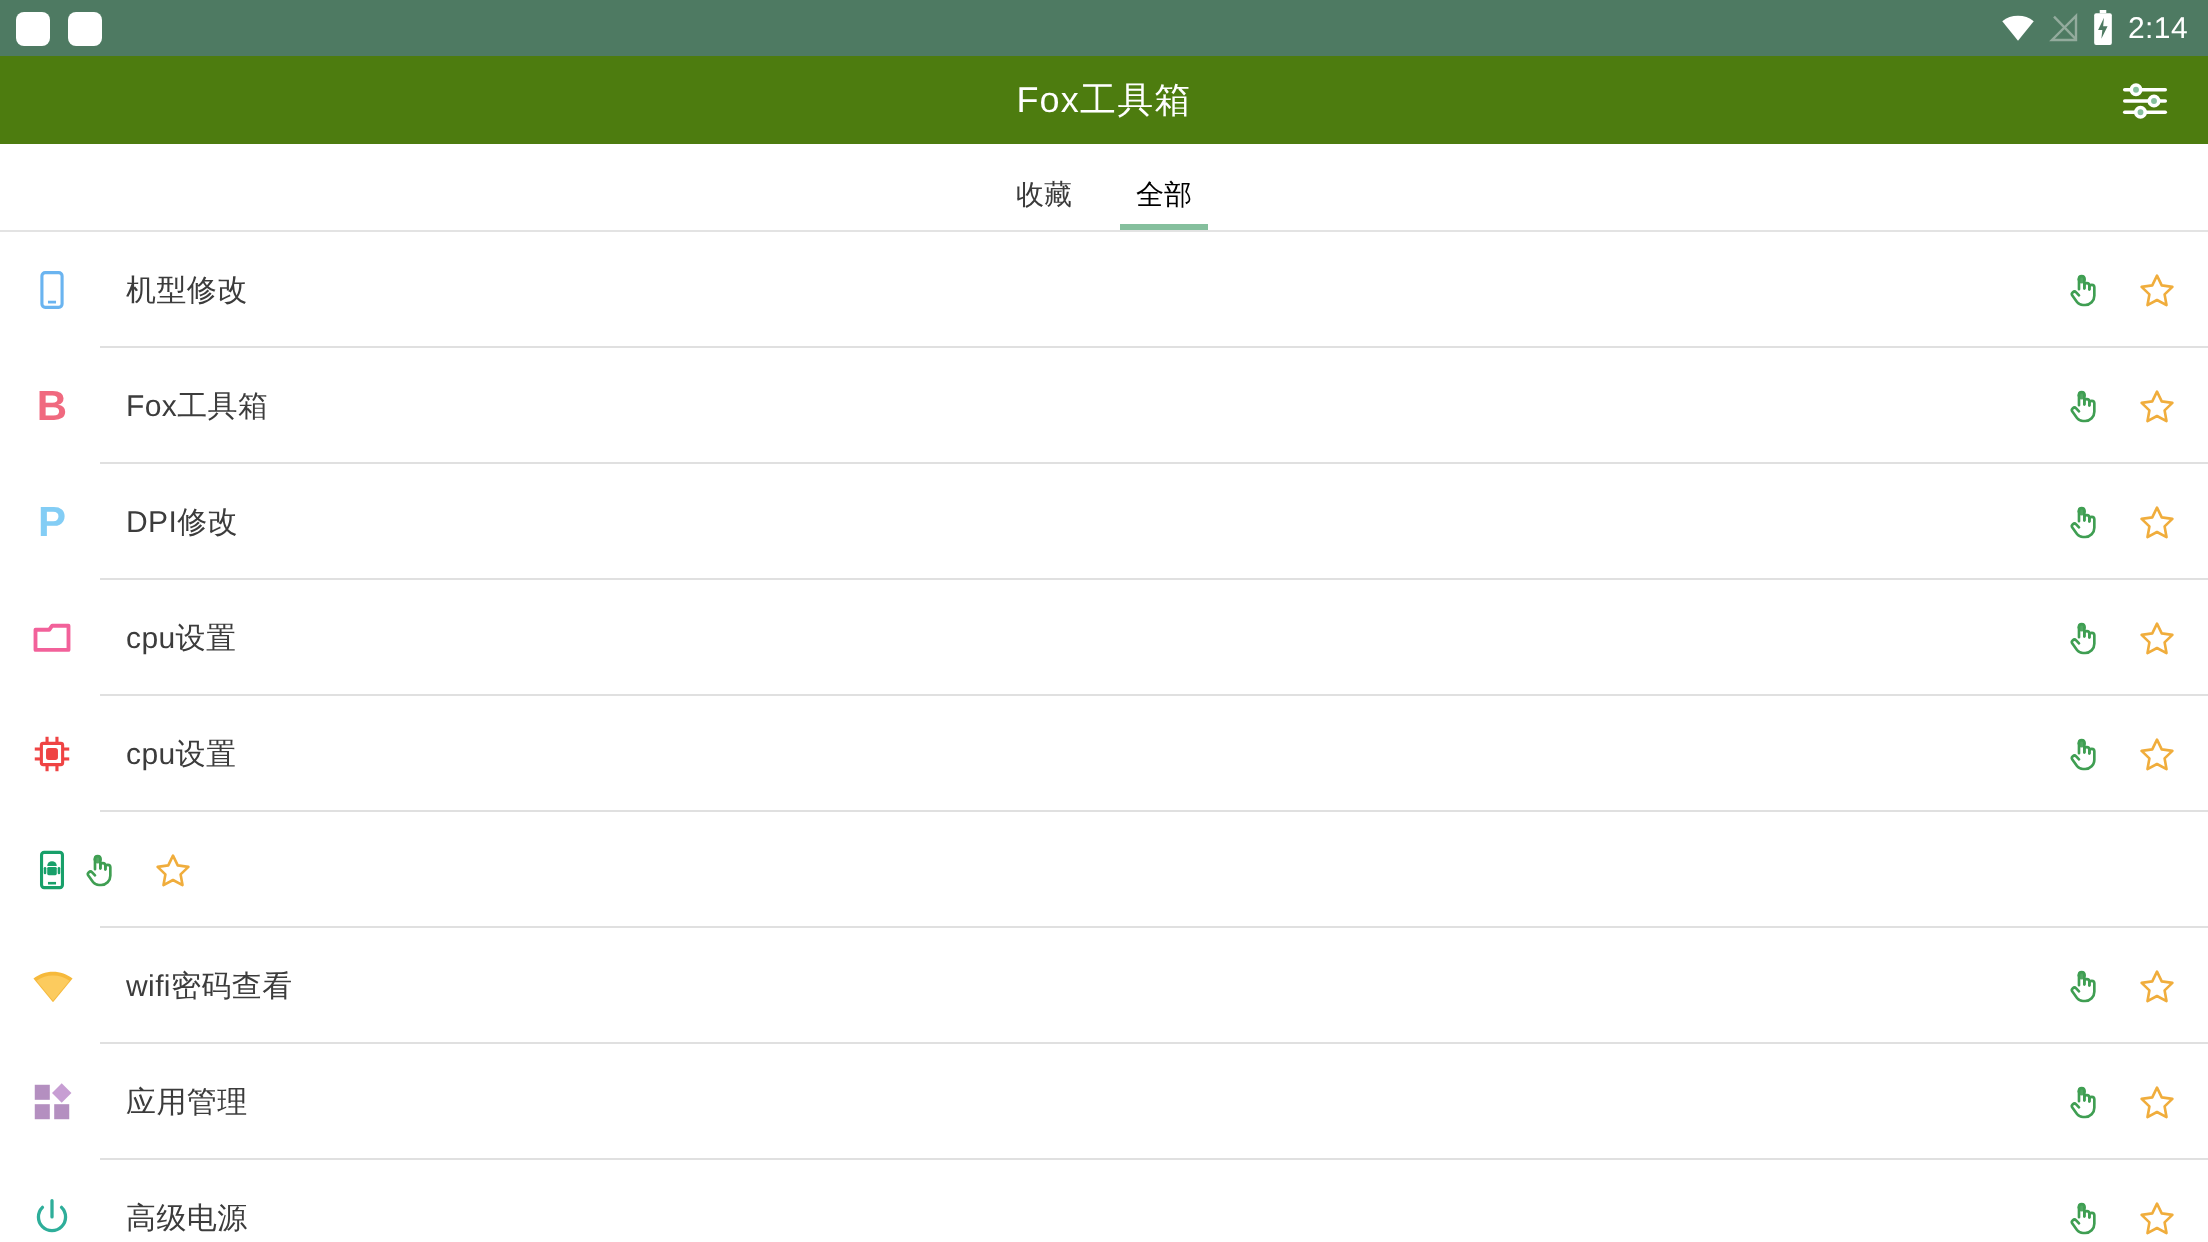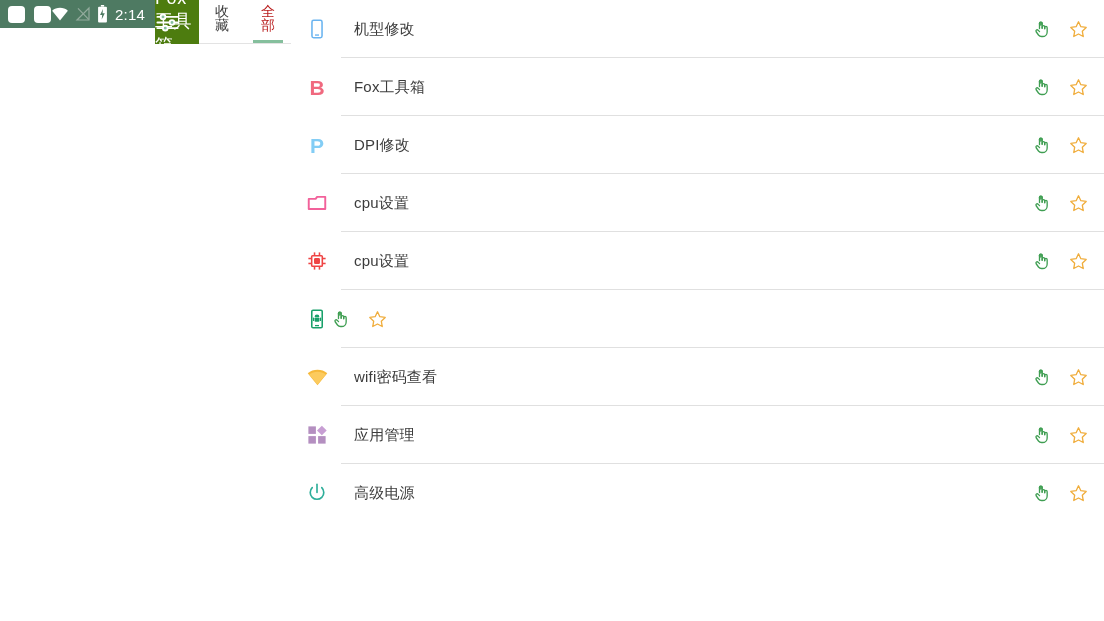--- a/index.html
+++ b/index.html
@@ -2,21 +2,21 @@
 <html><head>
 <meta charset="utf-8">
 <style>
   * { margin:0; padding:0; box-sizing:border-box; }
   html, body {
     width:1104px; height:621px;
     background:#ffffff;
     font-family:"Liberation Sans","DejaVu Sans",sans-serif;
     overflow:hidden;
   }
-  .screen { width:1104px; height:621px; position:relative; display:flex; flex-direction:row; }
+  .screen { width:1104px; height:621px; position:relative; display:flex; flex-direction:column; }
 
   
   .statusbar {
     height:28px; flex:0 0 28px;
     background:#4e7a62;
     display:flex; align-items:center;
     padding:0 10px 0 8px;
     color:#ffffff;
   }
   .sb-left { display:flex; align-items:center; gap:9px; }
@@ -56,21 +56,21 @@
     border-bottom:1px solid #e3e3e3;
   }
   .tab {
     position:relative;
     padding:0 16px 11px 16px;
     font-size:14px;
     cursor:pointer;
     line-height:1;
   }
   .tab.inactive { color:#3b3b3b;text-align:center; }
-  .tab.active { color:#b91c1c; }
+  .tab.active { color:#000000; }
   .tab .underline {
     position:absolute; left:8px; right:8px; bottom:0;
     height:3px; background:#85bf9d; border-radius:0;
   }
 
   
   .list { flex:1 1 auto; background:#ffffff; overflow:hidden; }
   .row {
     height:58px;
     display:flex; align-items:center;

